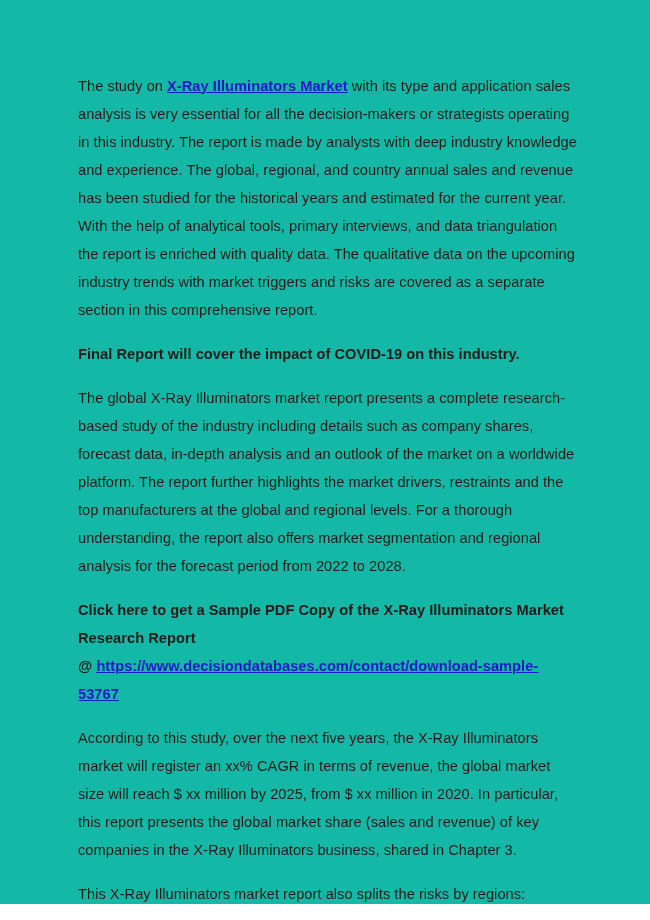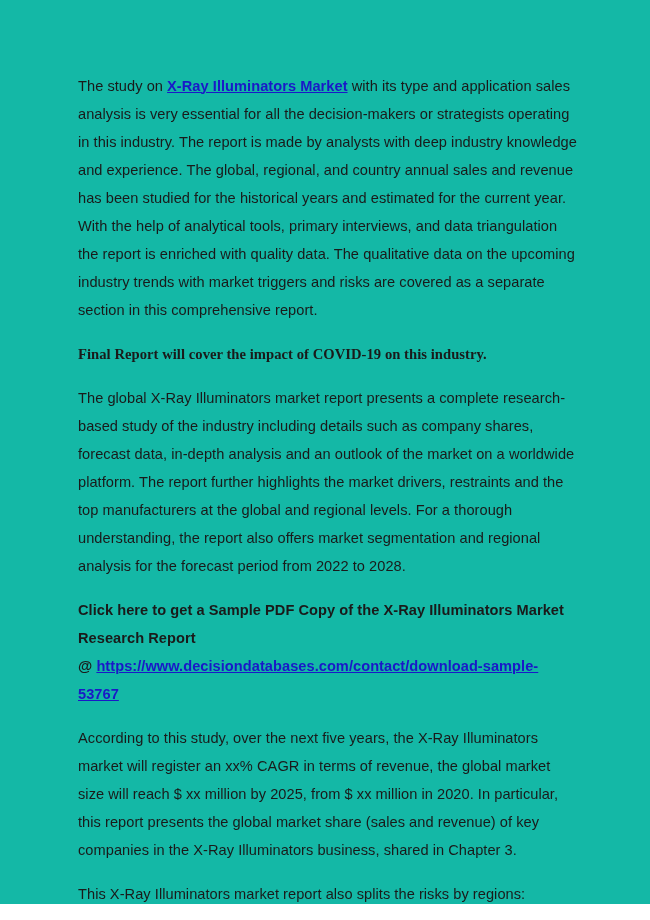--- a/index.html
+++ b/index.html
@@ -35,21 +35,20 @@
     margin: 0 0 16px 0;
     padding: 0;
   }
 
   .para:last-child {
     margin-bottom: 0;
   }
 
   .para.bold-para {
     font-weight: bold;
-    font-family: Liberation Serif, serif;
   }
 
   .para.cta {
     font-weight: bold;
     margin-bottom: 16px;
   }
 
   .bold-run {
     font-weight: bold;
   }

